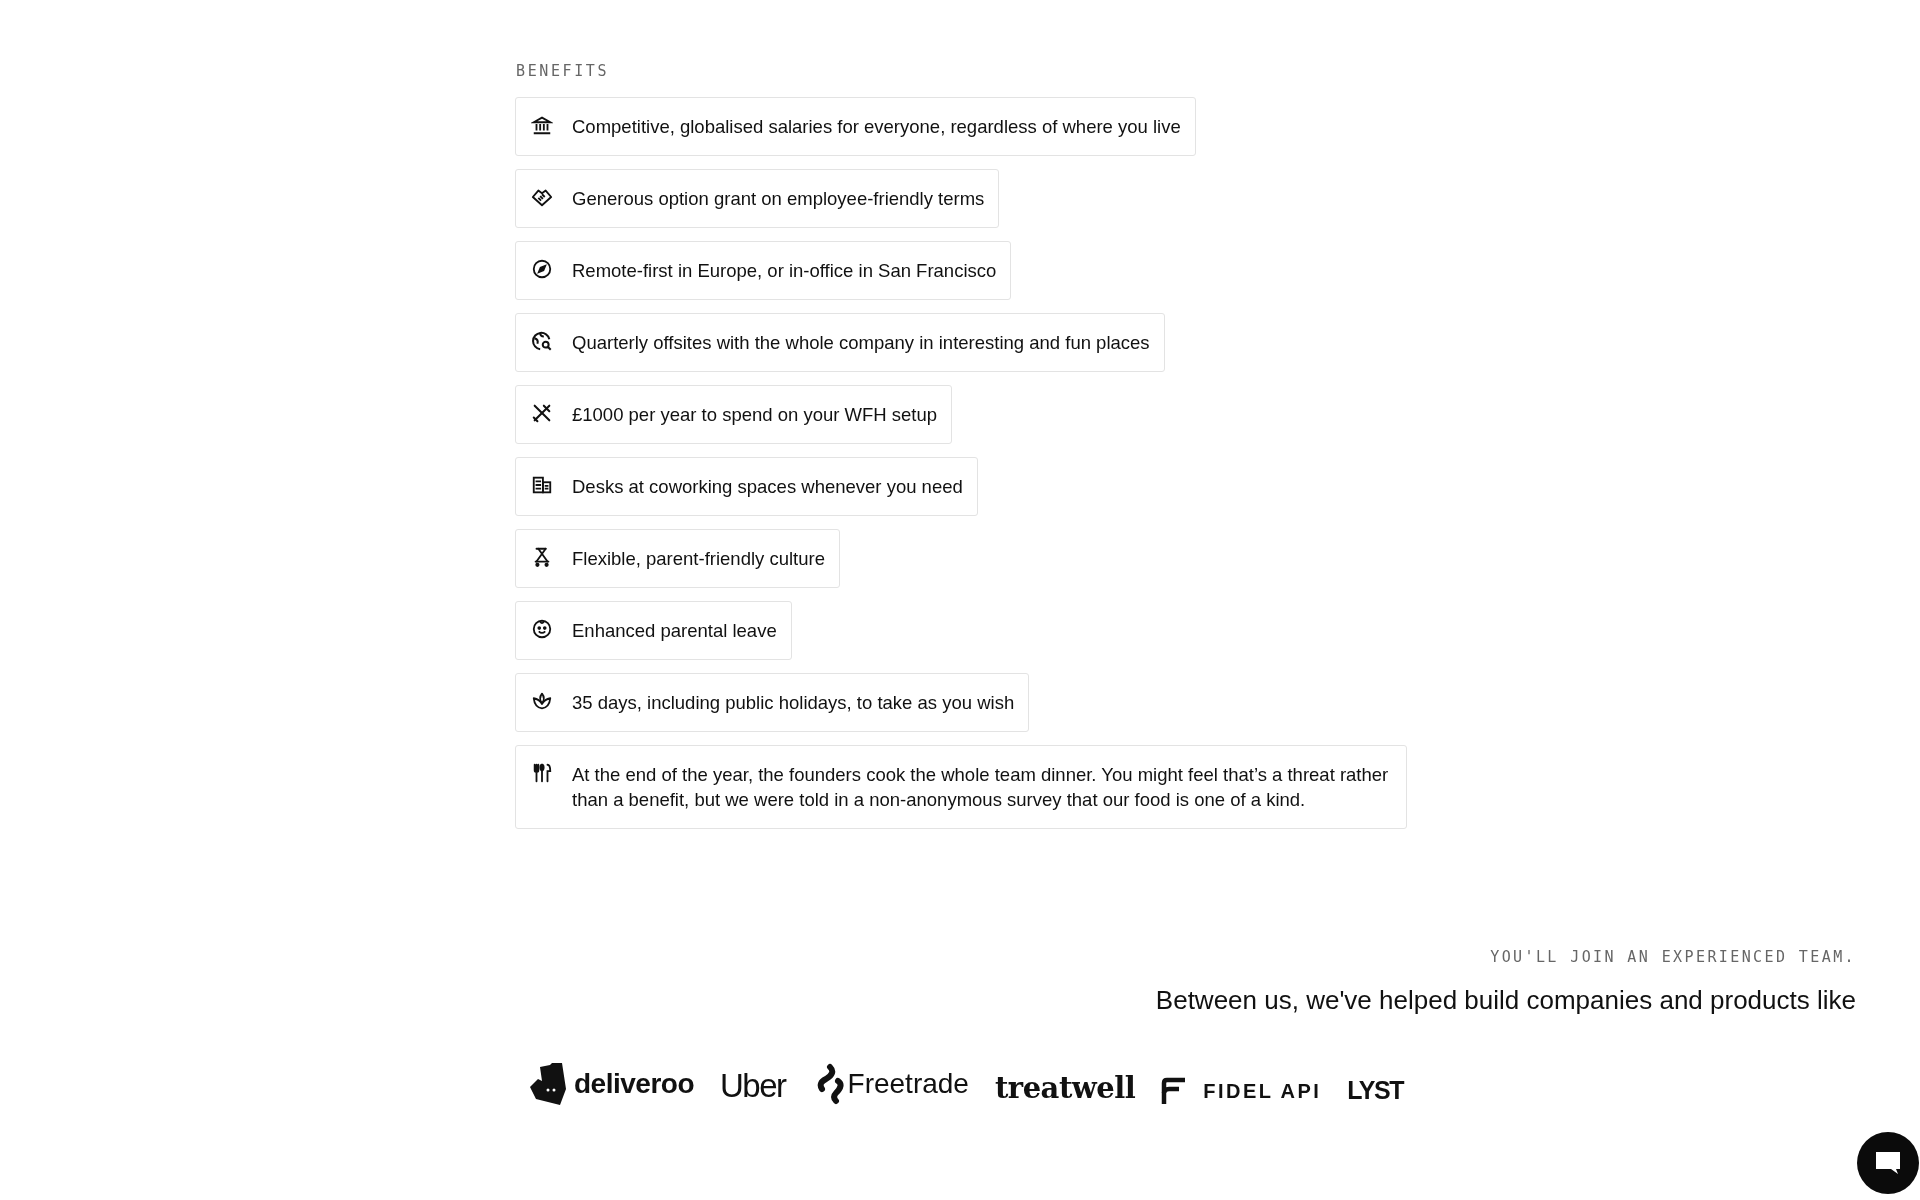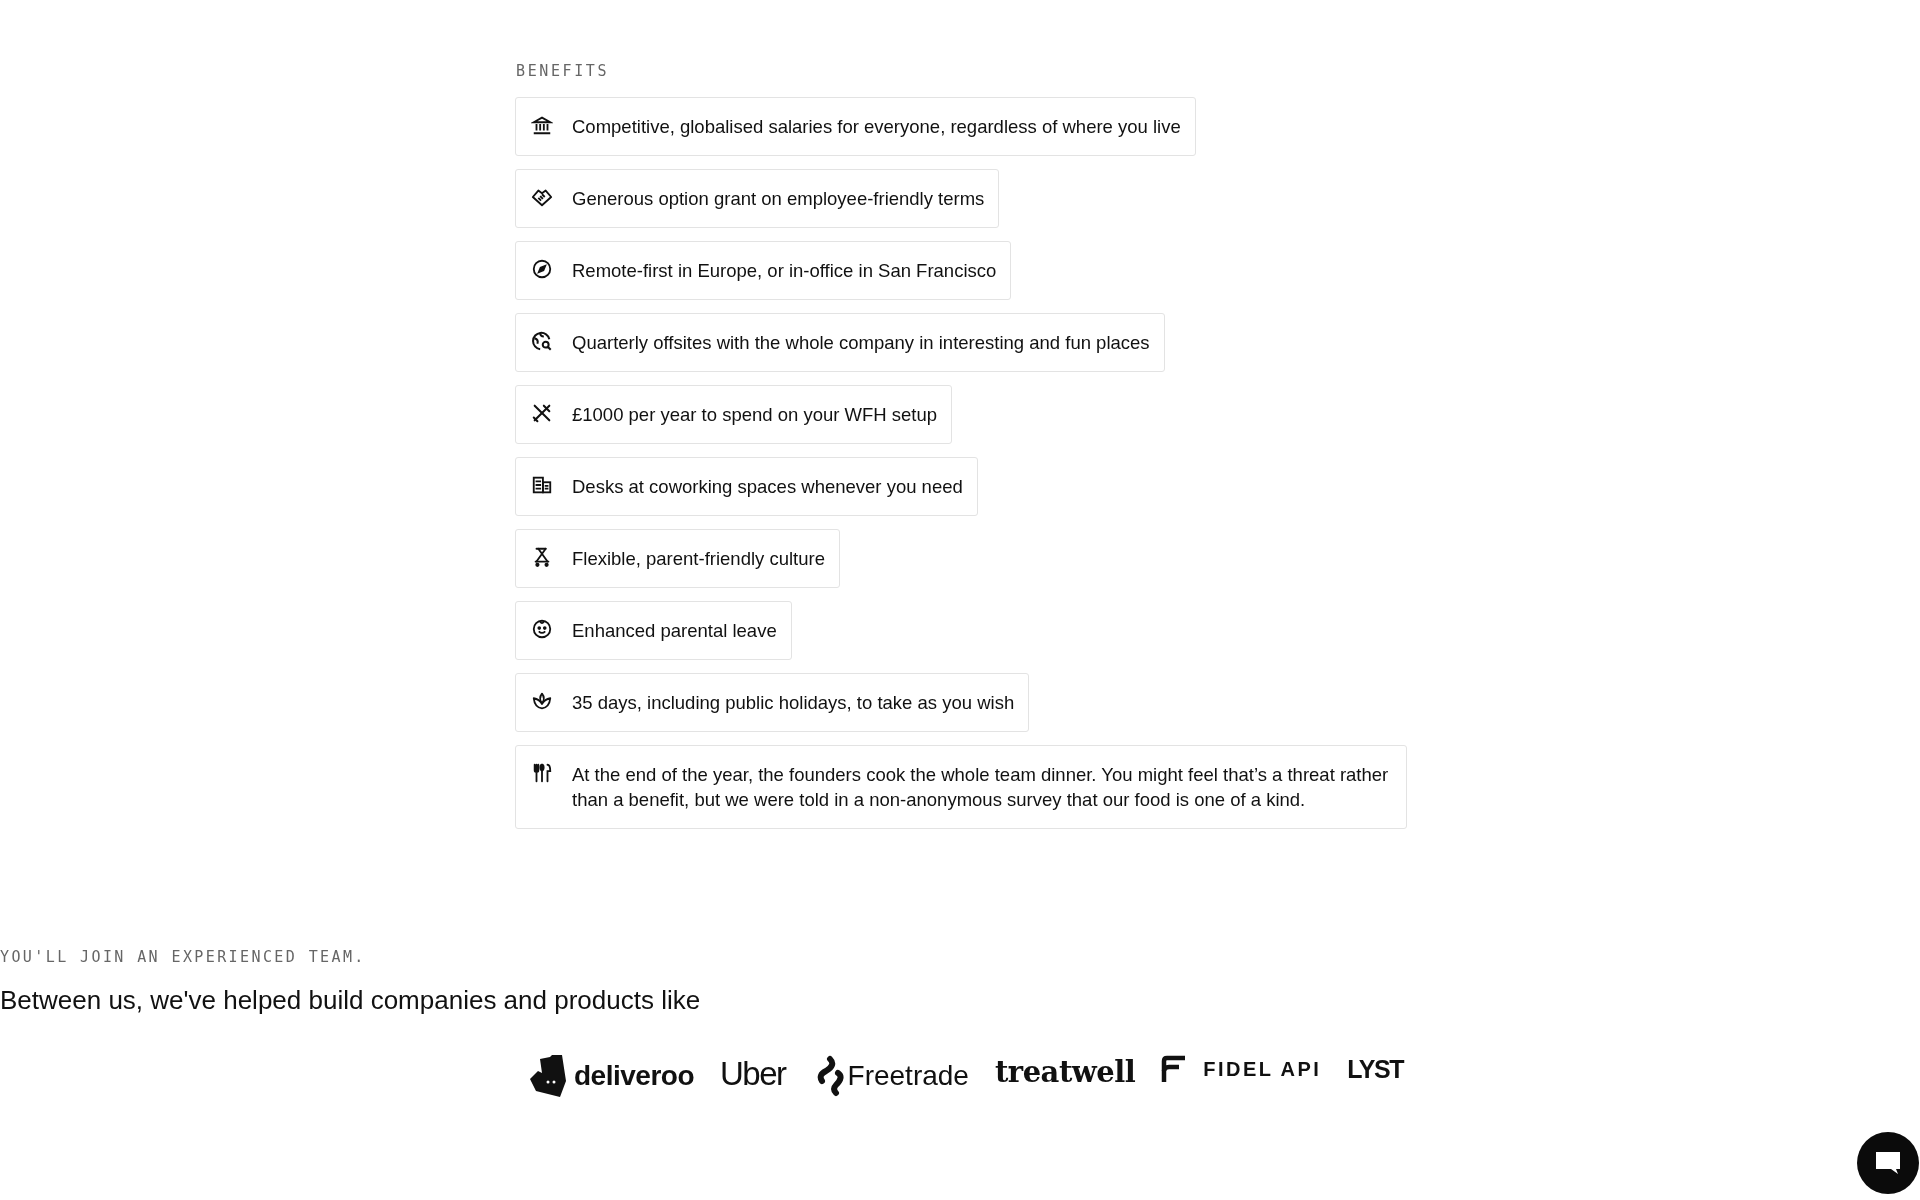--- a/index.html
+++ b/index.html
@@ -27,32 +27,32 @@
     display: flex; align-items: center; justify-content: center;
   }
   .benefit .icon svg { width: 22px; height: 22px; }
   .benefit .text {
     font-size: 18.5px; line-height: 25px; color: #111;
     white-space: nowrap;
   }
   .benefit.multi .text { white-space: normal; width: 820px; }
 
   .team {
-    position: absolute; left: 0; top: 948px; width: 1856px; text-align: left;
+    position: absolute; left: 0; top: 948px; width: 1856px; text-align: right;
   }
   .team .caption {
     font-family: "DejaVu Sans Mono", "Liberation Mono", monospace;
     font-size: 15px; letter-spacing: 2.4px; color: #666666; line-height: 18px;
   }
   .team .heading {
     font-size: 26px; color: #111; margin-top: 18px; line-height: 32px;
   }
   .logos {
     position: absolute; left: 528px; top: 1055px; width: 875px; height: 50px;
-    display: flex; align-items: flex-start; justify-content: space-between;
+    display: flex; align-items: flex-end; justify-content: space-between;
   }
   .logo { display: flex; align-items: center; color: #111; }
   .logo-deliveroo .word { font-weight: bold; font-size: 28px; letter-spacing: -0.5px; margin-left: 6px; }
   .logo-uber .word { font-size: 33px; letter-spacing: -1.5px; }
   .logo-freetrade .word { font-size: 28px; }
   .logo-treatwell .word { font-family: "DejaVu Serif", "Liberation Serif", serif; font-weight: bold; font-size: 29px; letter-spacing: -0.5px; }
   .logo-fidel .word { font-weight: bold; font-size: 20px; letter-spacing: 2.5px; margin-left: 16px; }
   .logo-lyst .word { font-weight: 900; font-weight: bold; font-size: 25px; letter-spacing: -1.5px; }
 
   .chat-button {

